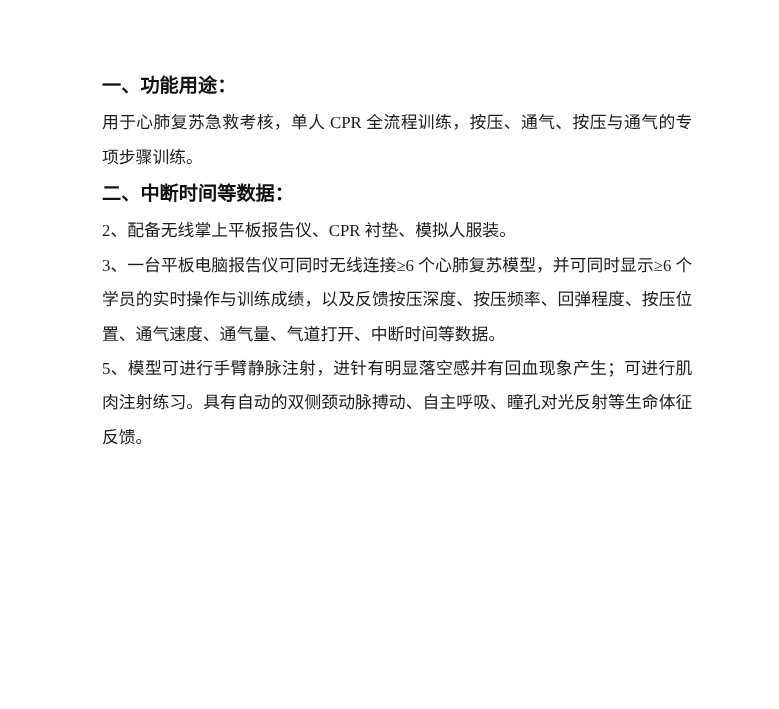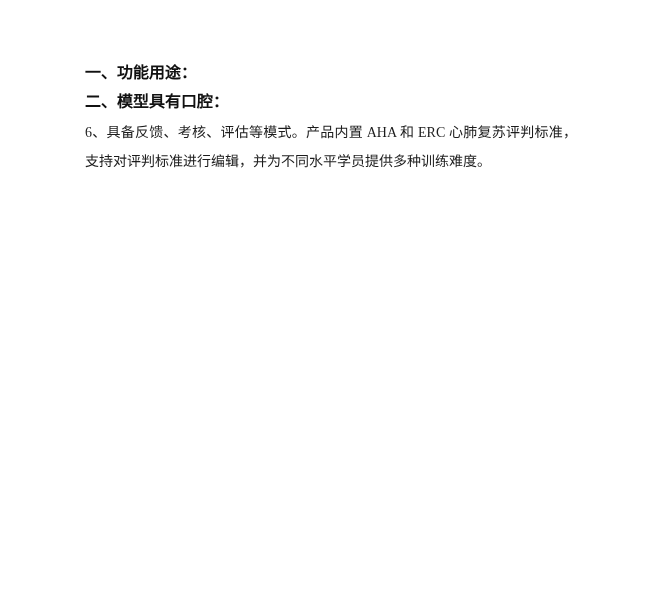--- a/index.html
+++ b/index.html
@@ -41,19 +41,22 @@
   }
 </style>
 </head>
 <body>
 
 <div class="page">
   <div class="doc">
 
     <div class="heading heading-1">一、功能用途：</div>
 
+    <p class="para">用于心肺复苏急救考核，单人 CPR 全流程训练，按压、通气、按压与通气的专项步骤训练。</p>
 
-    <div class="heading heading-2">二、模型具有口腔：</div>
+    <div class="heading heading-2">二、中断时间等数据：</div>
 
-    <p class="para">6、具备反馈、考核、评估等模式。产品内置 AHA 和 ERC 心肺复苏评判标准，支持对评判标准进行编辑，并为不同水平学员提供多种训练难度。</p>
+    <p class="para">2、配备无线掌上平板报告仪、CPR 衬垫、模拟人服装。</p>
+    <p class="para">3、一台平板电脑报告仪可同时无线连接≥6 个心肺复苏模型，并可同时显示≥6 个学员的实时操作与训练成绩，以及反馈按压深度、按压频率、回弹程度、按压位置、通气速度、通气量、气道打开、中断时间等数据。</p>
+    <p class="para">5、模型可进行手臂静脉注射，进针有明显落空感并有回血现象产生；可进行肌肉注射练习。具有自动的双侧颈动脉搏动、自主呼吸、瞳孔对光反射等生命体征反馈。</p>
 
   </div>
 </div>
 
 </body></html>

